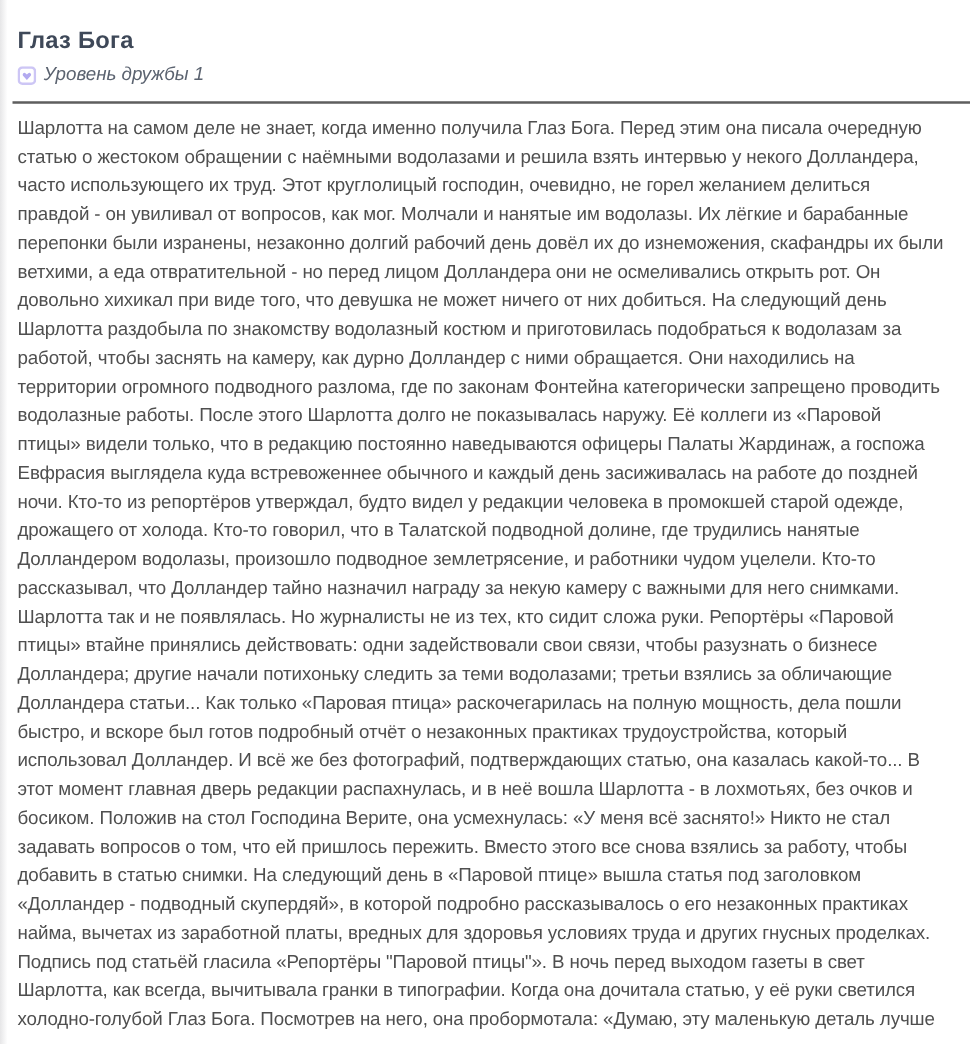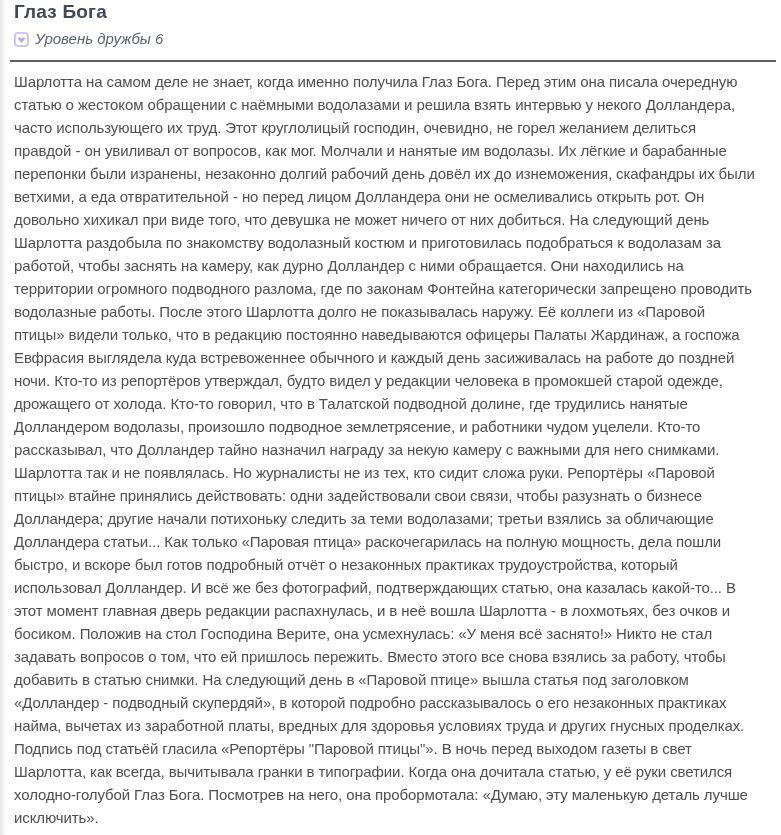--- a/index.html
+++ b/index.html
@@ -19,21 +19,21 @@
   .left-edge-shade {
     position: absolute;
     left: 0;
     top: 0;
     width: 6px;
     height: 100%;
     background: linear-gradient(to right, rgba(80,80,90,0.14), rgba(80,80,90,0));
     pointer-events: none;
   }
   .header {
-    padding: 1px 14px 0 14px;
+    padding: 22px 14px 0 14px;
   }
   .page-title {
     margin: 0;
     font-size: 19px;
     line-height: 22px;
     font-weight: bold;
     color: #3e4858;
     letter-spacing: 0.2px;
   }
   .friendship-row {
@@ -79,20 +79,20 @@
   <div class="header">
     <h1 class="page-title">Глаз Бога</h1>
 
     <div class="friendship-row">
       <span class="friendship-icon">
         <svg width="15" height="15" viewBox="0 0 15 15" xmlns="http://www.w3.org/2000/svg">
           <rect x="1" y="1" width="13" height="13" rx="3" fill="none" stroke="#cdc6f5" stroke-width="2"></rect>
           <path d="M7.5 11 L4.4 7.6 Q3.8 6.8 4.4 5.9 Q5.2 4.8 6.4 5.6 L7.5 6.5 L8.6 5.6 Q9.8 4.8 10.6 5.9 Q11.2 6.8 10.6 7.6 Z" fill="#b3aaf0"></path>
         </svg>
       </span>
-      <span class="friendship-label">Уровень дружбы 6</span>
+      <span class="friendship-label">Уровень дружбы 1</span>
     </div>
   </div>
 
   <hr class="divider">
 
   <p class="story-text">Шарлотта на самом деле не знает, когда именно получила Глаз Бога. Перед этим она писала очередную статью о жестоком обращении с наёмными водолазами и решила взять интервью у некого Долландера, часто использующего их труд. Этот круглолицый господин, очевидно, не горел желанием делиться правдой - он увиливал от вопросов, как мог. Молчали и нанятые им водолазы. Их лёгкие и барабанные перепонки были изранены, незаконно долгий рабочий день довёл их до изнеможения, скафандры их были ветхими, а еда отвратительной - но перед лицом Долландера они не осмеливались открыть рот. Он довольно хихикал при виде того, что девушка не может ничего от них добиться. На следующий день Шарлотта раздобыла по знакомству водолазный костюм и приготовилась подобраться к водолазам за работой, чтобы заснять на камеру, как дурно Долландер с ними обращается. Они находились на территории огромного подводного разлома, где по законам Фонтейна категорически запрещено проводить водолазные работы. После этого Шарлотта долго не показывалась наружу. Её коллеги из «Паровой птицы» видели только, что в редакцию постоянно наведываются офицеры Палаты Жардинаж, а госпожа Евфрасия выглядела куда встревоженнее обычного и каждый день засиживалась на работе до поздней ночи. Кто-то из репортёров утверждал, будто видел у редакции человека в промокшей старой одежде, дрожащего от холода. Кто-то говорил, что в Талатской подводной долине, где трудились нанятые Долландером водолазы, произошло подводное землетрясение, и работники чудом уцелели. Кто-то рассказывал, что Долландер тайно назначил награду за некую камеру с важными для него снимками. Шарлотта так и не появлялась. Но журналисты не из тех, кто сидит сложа руки. Репортёры «Паровой птицы» втайне принялись действовать: одни задействовали свои связи, чтобы разузнать о бизнесе Долландера; другие начали потихоньку следить за теми водолазами; третьи взялись за обличающие Долландера статьи... Как только «Паровая птица» раскочегарилась на полную мощность, дела пошли быстро, и вскоре был готов подробный отчёт о незаконных практиках трудоустройства, который использовал Долландер. И всё же без фотографий, подтверждающих статью, она казалась какой-то... В этот момент главная дверь редакции распахнулась, и в неё вошла Шарлотта - в лохмотьях, без очков и босиком. Положив на стол Господина Верите, она усмехнулась: «У меня всё заснято!» Никто не стал задавать вопросов о том, что ей пришлось пережить. Вместо этого все снова взялись за работу, чтобы добавить в статью снимки. На следующий день в «Паровой птице» вышла статья под заголовком «Долландер - подводный скупердяй», в которой подробно рассказывалось о его незаконных практиках найма, вычетах из заработной платы, вредных для здоровья условиях труда и других гнусных проделках. Подпись под статьёй гласила «Репортёры "Паровой птицы"». В ночь перед выходом газеты в свет Шарлотта, как всегда, вычитывала гранки в типографии. Когда она дочитала статью, у её руки светился холодно-голубой Глаз Бога. Посмотрев на него, она пробормотала: «Думаю, эту маленькую деталь лучше исключить».</p>
 </div>
 
 </body></html>

